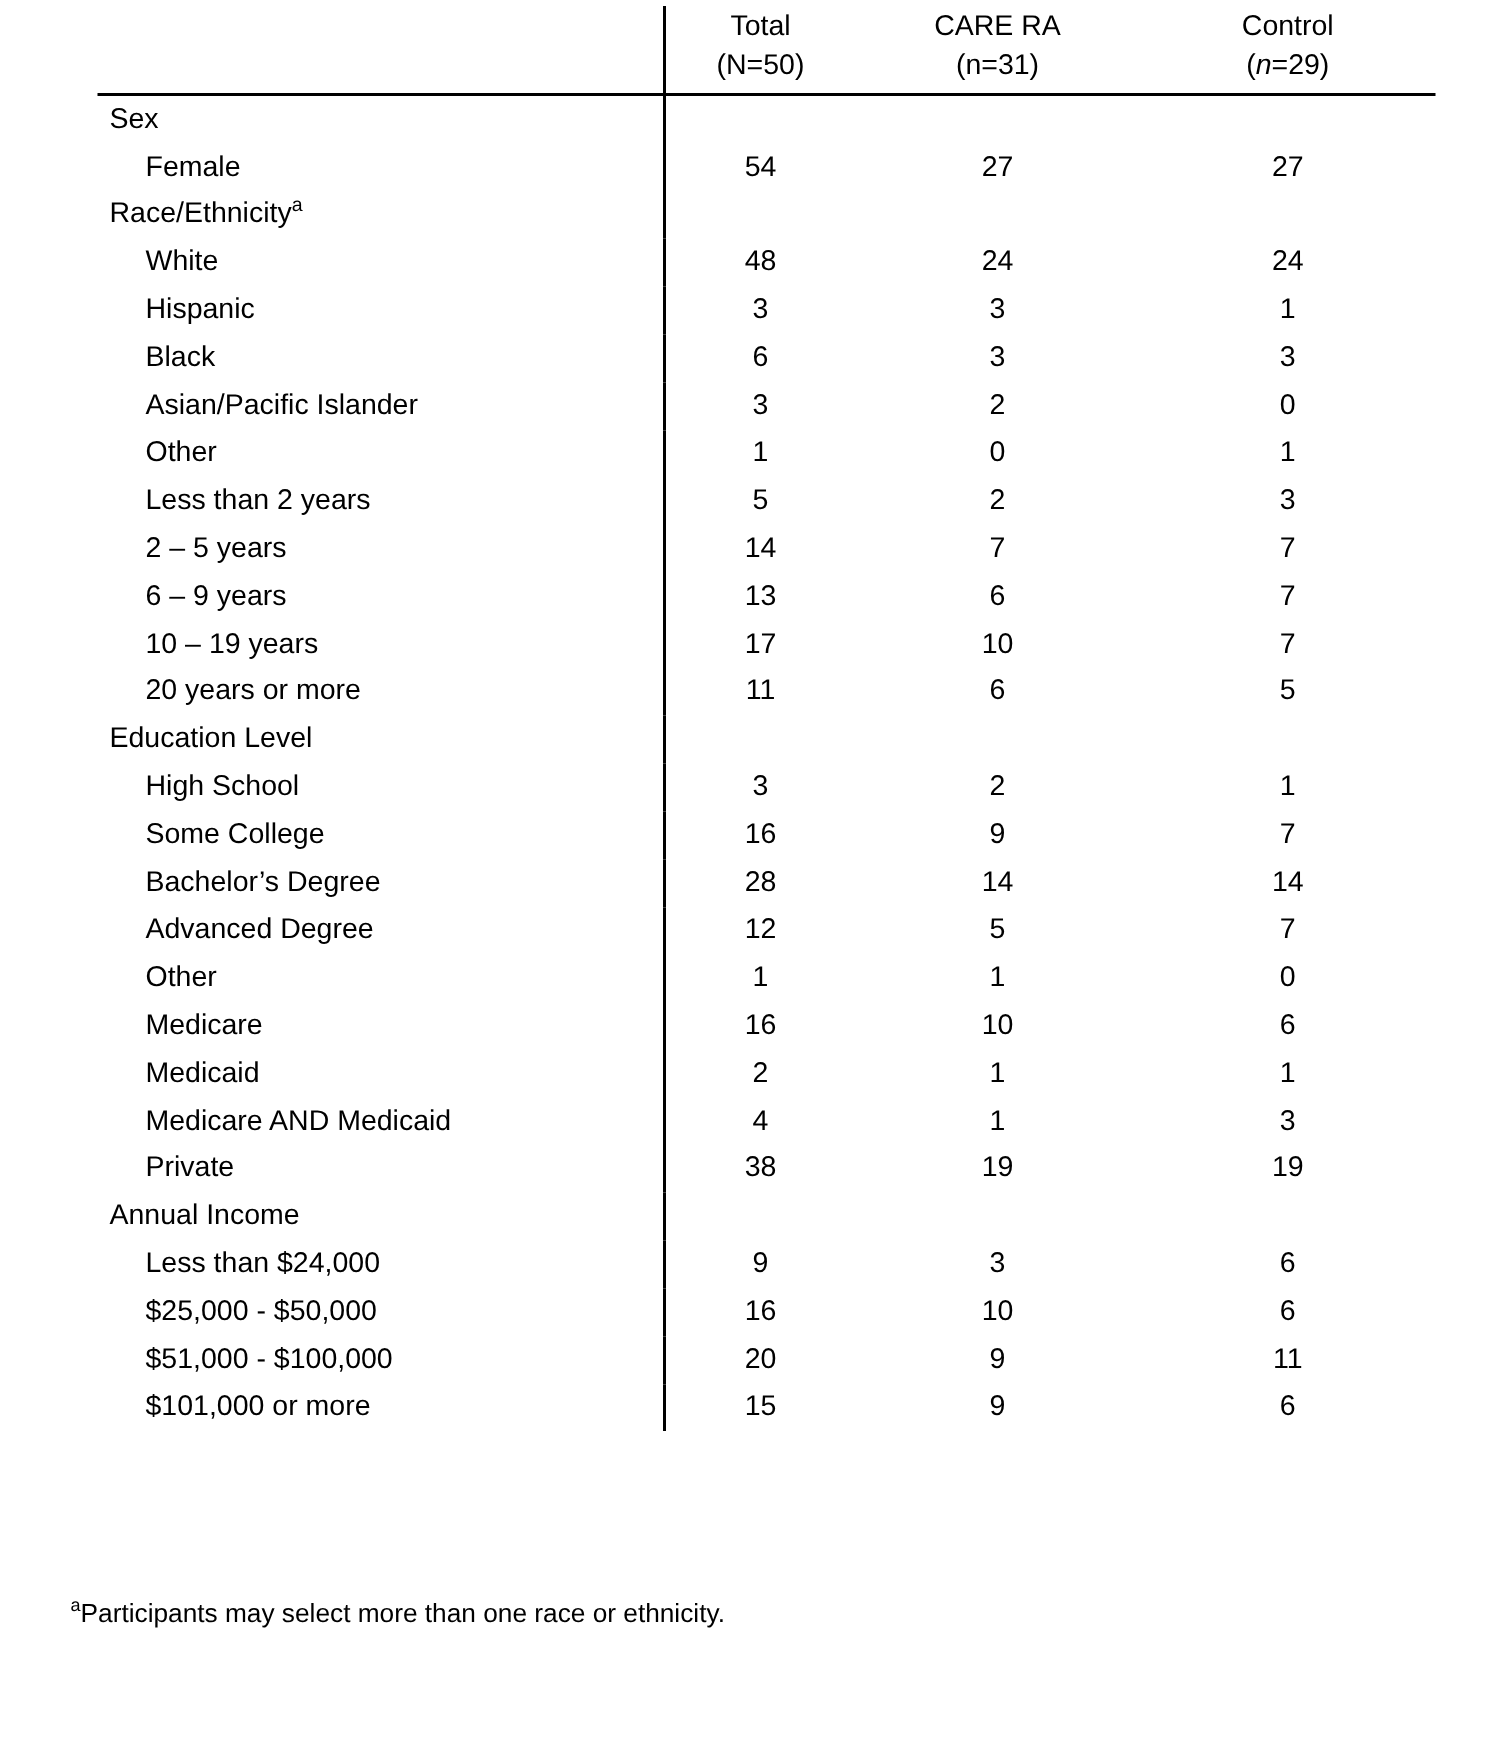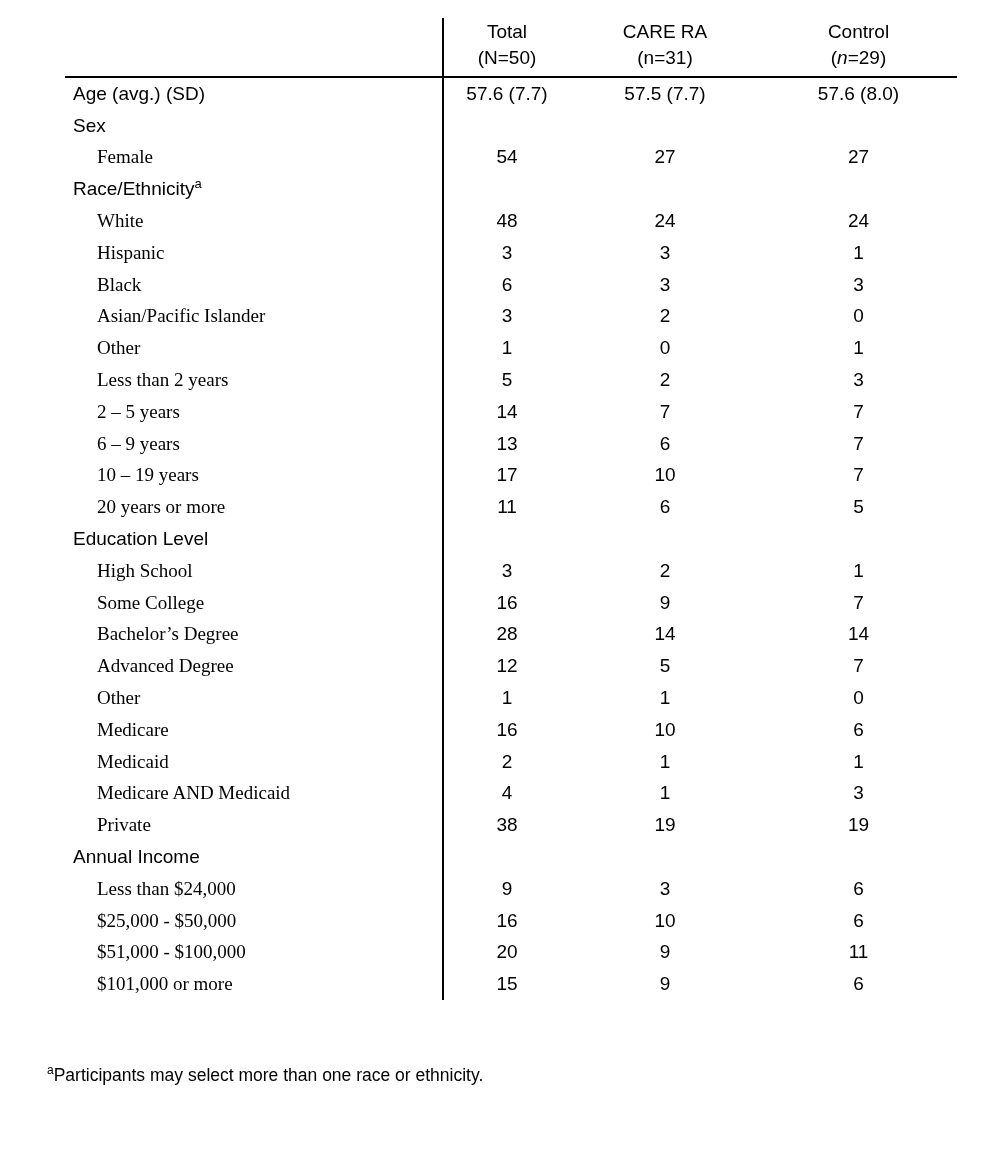--- a/index.html
+++ b/index.html
@@ -11,21 +11,21 @@
     width: 1002px;
     height: 1162px;
     position: relative;
     font-family: "Liberation Sans", sans-serif;
     color: #000000;
     overflow: hidden;
   }
   .table-wrap {
     position: absolute;
     left: 65px;
-    top: 18px;
+    top: 4px;
   }
   table.demo-table {
     border-collapse: collapse;
     table-layout: fixed;
     width: 892px;
   }
   col.c-label   { width: 378px; }
   col.c-total   { width: 127px; }
   col.c-care    { width: 190px; }
   col.c-control { width: 197px; }
@@ -52,21 +52,20 @@
     height: 31.8px;
     vertical-align: middle;
   }
   td.label-cell {
     text-align: left;
     padding-left: 8px;
     white-space: nowrap;
   }
   td.label-cell.indent-1 {
     padding-left: 32px;
-    font-family: Liberation Serif, serif;
   }
   td.value-cell {
     text-align: center;
   }
   sup.marker {
     font-size: 13px;
     line-height: 0;
     vertical-align: super;
   }
   .it { font-style: italic; }
@@ -106,26 +105,20 @@
             <div><span>(n=31)</span></div>
           </th>
           <th>
             <div>Control</div>
             <div><span>(</span><span class="it">n</span><span>=29)</span></div>
           </th>
         </tr>
     </thead>
     <tbody>
         <tr>
-          <td class="label-cell indent-0">Age (avg.) (SD)</td>
-          <td class="value-cell vline">57.6 (7.7)</td>
-          <td class="value-cell">57.5 (7.7)</td>
-          <td class="value-cell">57.6 (8.0)</td>
-        </tr>
-        <tr>
           <td class="label-cell indent-0">Sex</td>
           <td class="value-cell vline"></td>
           <td class="value-cell"></td>
           <td class="value-cell"></td>
         </tr>
         <tr>
           <td class="label-cell indent-1">Female</td>
           <td class="value-cell vline">54</td>
           <td class="value-cell">27</td>
           <td class="value-cell">27</td>

